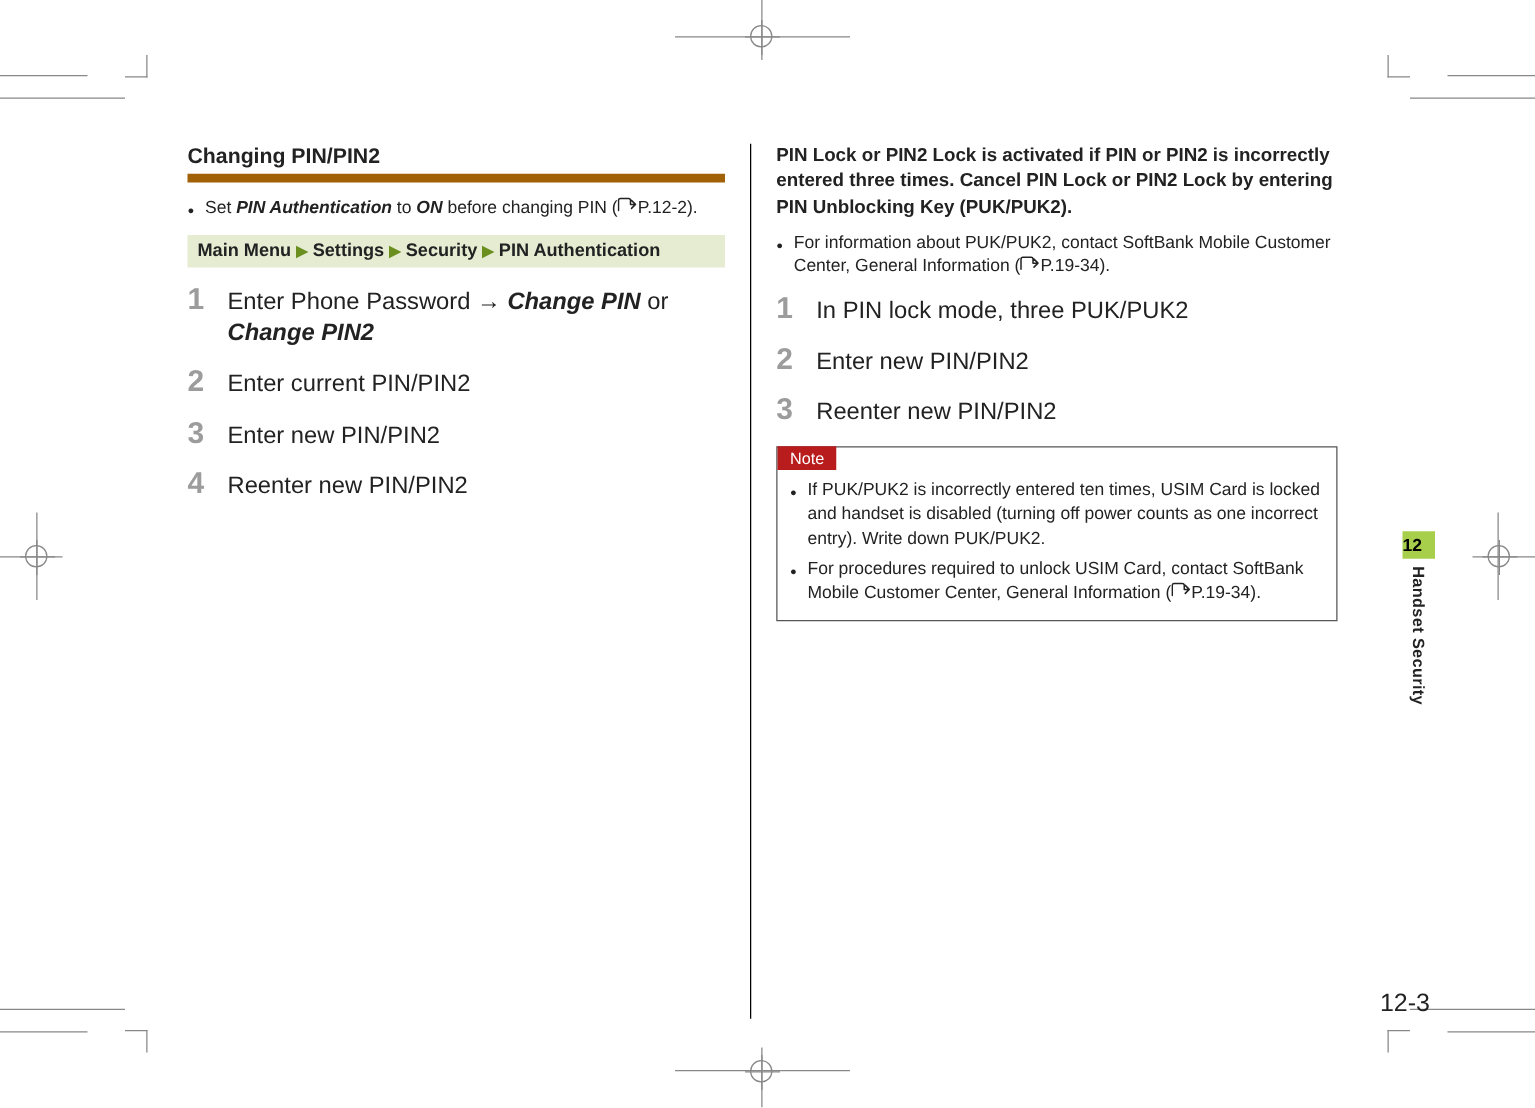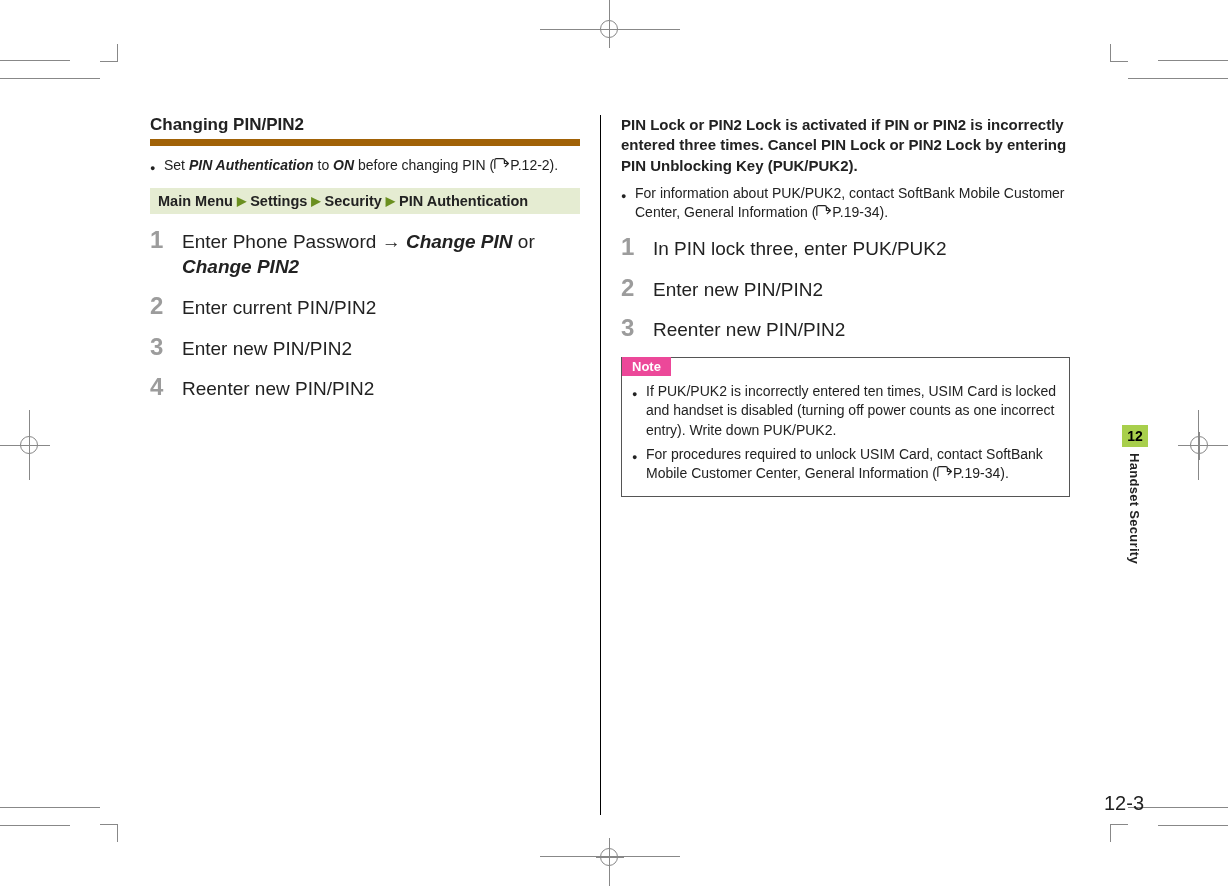--- a/index.html
+++ b/index.html
@@ -82,40 +82,39 @@
   .arrow { font-weight:700; }
   .intro { font-size:15px; font-weight:700; line-height:1.35; margin-bottom:8px; }
   .notebox {
     border:1px solid #555;
     margin-top:14px;
     padding:0 0 8px 0;
     font-size:13.5px;
   }
   .notebox .label {
     display:inline-block;
-    background:#ec4899;
+    background:#b91c1c;
     color:#fff;
-    font-weight:700;
+    font-weight:400;
     padding:2px 10px;
     font-size:13px;
     margin-top:-1px;
   }
   .notebox .bullets { margin:6px 10px 0 10px; }
   .sidetab {
     position:absolute;
     right:-58px;
     top:310px;
     width:26px;
   }
   .sidetab .chip {
     background:#a8cf4c;
     color:#000;
     font-weight:700;
     font-size:14px;
-    text-align:center;
     padding:3px 0;
     margin-bottom:6px;
   }
   .sidetab .vtext {
     writing-mode: vertical-rl;
     font-size:13px;
     font-weight:700;
     letter-spacing:0.3px;
     margin-left:5px;
   }
@@ -212,21 +211,21 @@
               <svg viewBox="0 0 20 16">
                 <path d="M1 14 L1 4 Q1 2 3 2 L11 2 Q13 2 13 4 L13 8 L18 8 L14 4 M18 8 L14 12" fill="none" stroke="#222" stroke-width="1.5" stroke-linecap="round" stroke-linejoin="round"></path>
               </svg>
             </span><span>P.19-34).</span>
         </span>
       </div>
     </div>
     <div class="steps">
       <div class="step">
         <div class="num">1</div>
-        <div class="txt">In PIN lock three, enter PUK/PUK2</div>
+        <div class="txt">In PIN lock mode, three PUK/PUK2</div>
       </div>
       <div class="step">
         <div class="num">2</div>
         <div class="txt">Enter new PIN/PIN2</div>
       </div>
       <div class="step">
         <div class="num">3</div>
         <div class="txt">Reenter new PIN/PIN2</div>
       </div>
     </div>

